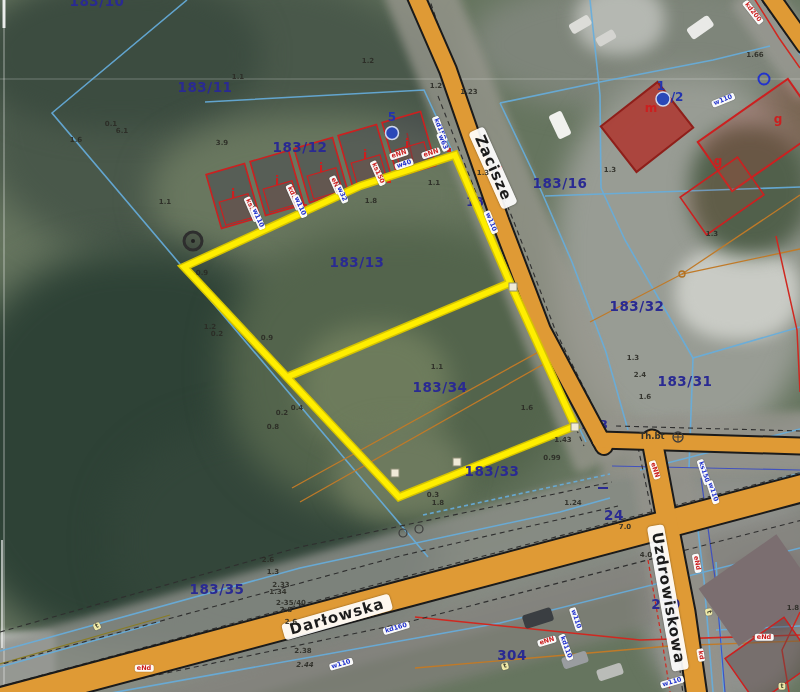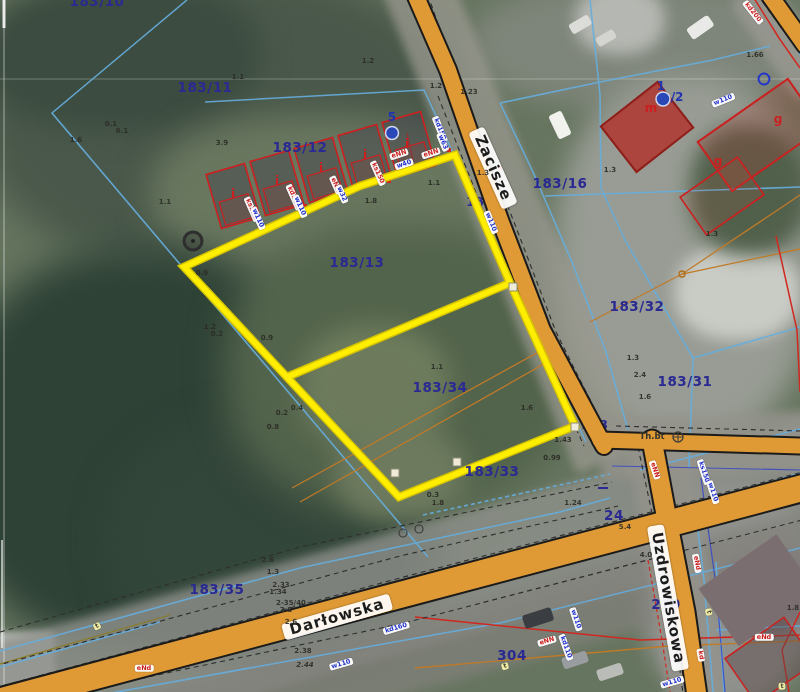--- a/index.html
+++ b/index.html
@@ -327,21 +327,21 @@
       <div class="lab meas" style="left: 573px; top: 503px; transform: translate(-50%, -50%);">1.24</div>
       <div class="lab meas" style="left: 268px; top: 560px; transform: translate(-50%, -50%); text-align: right;">2.6</div>
       <div class="lab meas" style="left: 273px; top: 572px; transform: translate(-50%, -50%);">1.3</div>
       <div class="lab meas" style="left: 281px; top: 585px; transform: translate(-50%, -50%);">2.33</div>
       <div class="lab meas" style="left: 278px; top: 592px; transform: translate(-50%, -50%);">1.34</div>
       <div class="lab meas" style="left: 291px; top: 603px; transform: translate(-50%, -50%);">2-35/40</div>
       <div class="lab meas" style="left: 286px; top: 610px; transform: translate(-50%, -50%);">2.8</div>
       <div class="lab meas" style="left: 291px; top: 622px; transform: translate(-50%, -50%);">2.6</div>
       <div class="lab meas" style="left: 303px; top: 651px; transform: translate(-50%, -50%);">2.38</div>
       <div class="lab meas" style="left: 305px; top: 665px; transform: translate(-50%, -50%); font-style: italic;">2.44</div>
-      <div class="lab meas" style="left: 625px; top: 527px; transform: translate(-50%, -50%);">5.4</div>
+      <div class="lab meas" style="left: 625px; top: 527px; transform: translate(-50%, -50%);">7.0</div>
       <div class="lab meas" style="left: 646px; top: 555px; transform: translate(-50%, -50%);">4.0</div>
       <div class="lab meas" style="left: 793px; top: 608px; transform: translate(-50%, -50%);">1.8</div>
       <div class="lab meas" style="left: 633px; top: 358px; transform: translate(-50%, -50%);">1.3</div>
       <div class="lab meas" style="left: 645px; top: 397px; transform: translate(-50%, -50%);">1.6</div>
       <div class="lab meas" style="left: 640px; top: 375px; transform: translate(-50%, -50%);">2.4</div>
       <div class="lab meas" style="left: 712px; top: 234px; transform: translate(-50%, -50%);">1.3</div>
       <div class="lab surface-note" style="left: 652px; top: 436px; transform: translate(-50%, -50%);">Th.bt</div>
     </div>
 </div>
 

